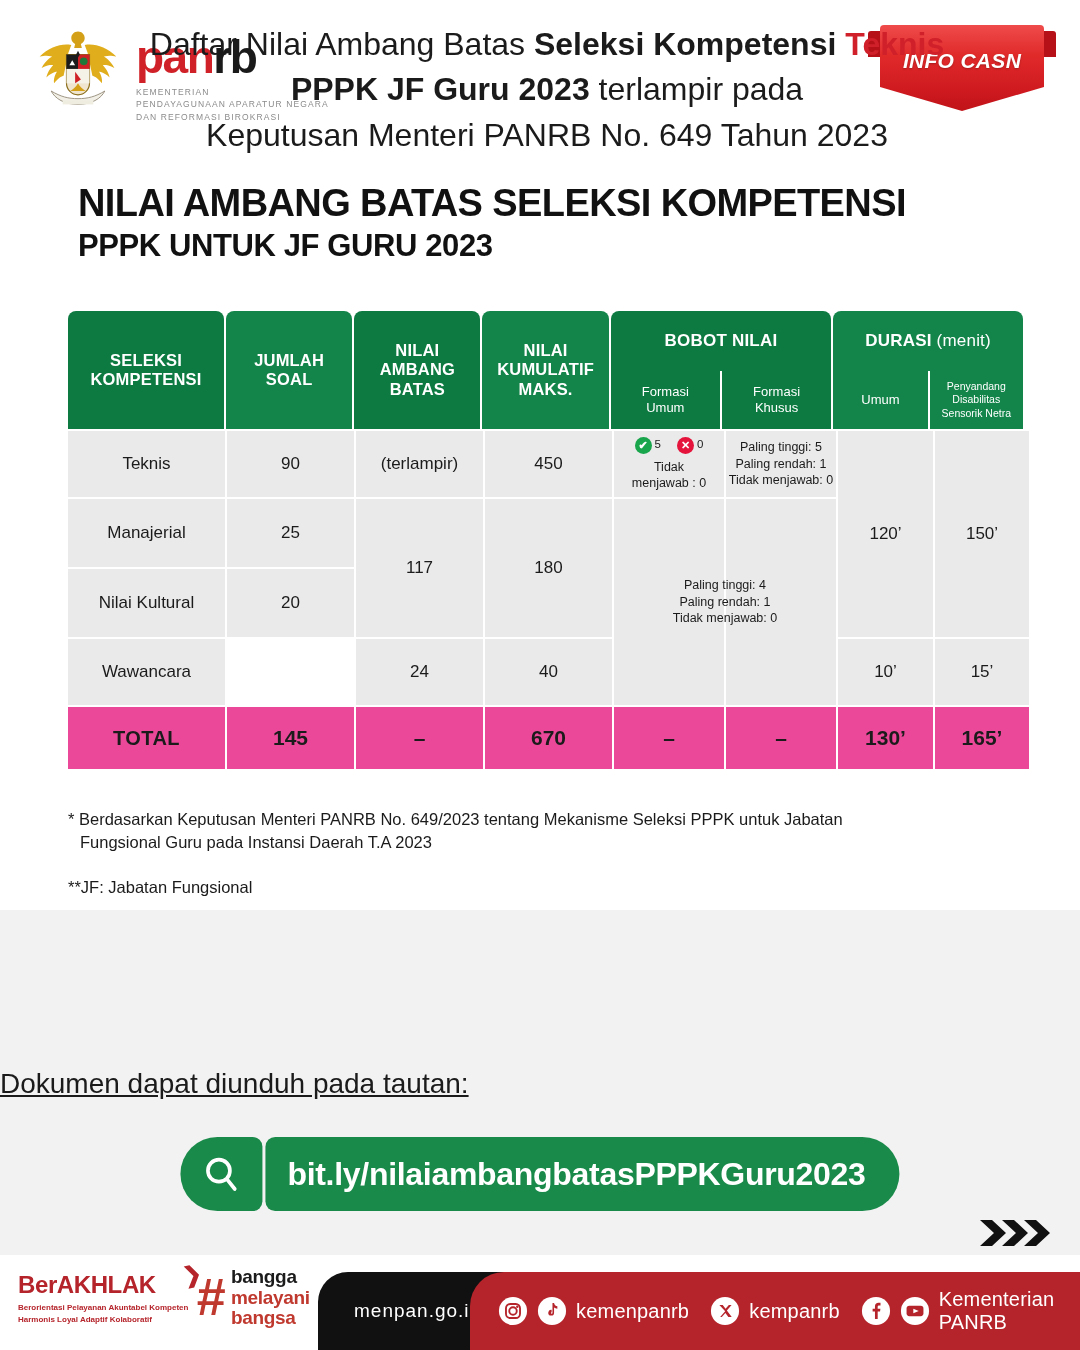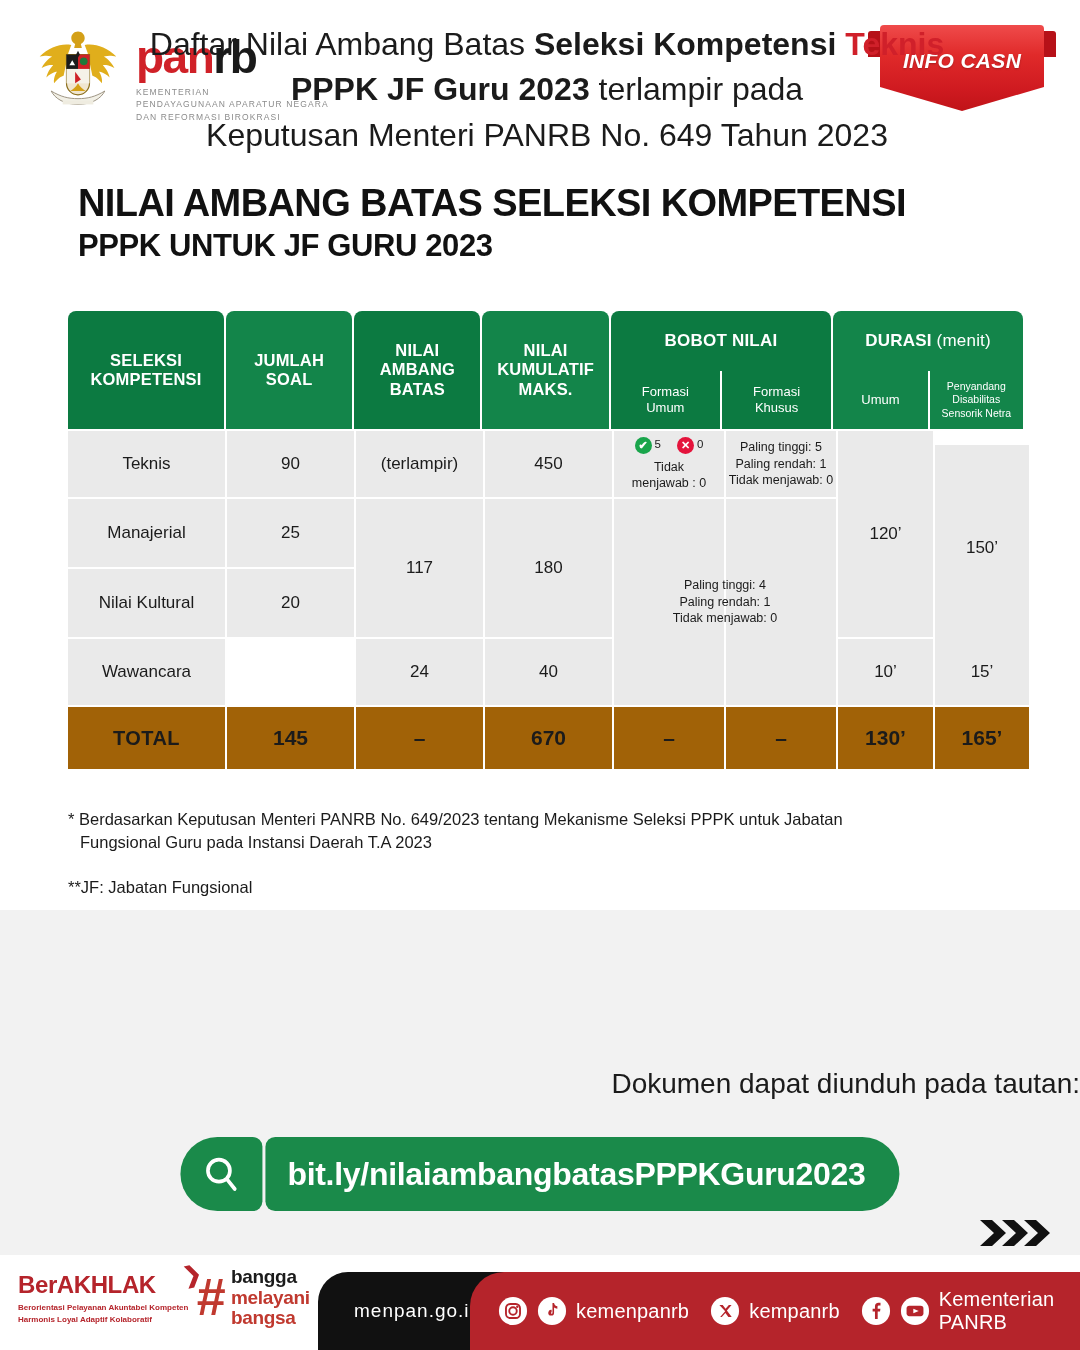--- a/index.html
+++ b/index.html
@@ -78,21 +78,21 @@
   .th-sub.tiny{ font-size:10.5px; line-height:1.3; }
 
   
   .tbody{ position:relative; width:955px; height:352px; }
   .cell{
     position:absolute; background:#eaeaea;
     display:flex; align-items:center; justify-content:center;
     text-align:center; font-size:17px; color:#1b1b1b; line-height:1.25;
   }
   .cell.small{ font-size:12.5px; line-height:1.32; }
-  .cell.total{ background:#a16207; font-weight:bold; font-size:21px; }
+  .cell.total{ background:#ec4899; font-weight:bold; font-size:21px; }
   .cell.total.lbl{ font-size:20px; letter-spacing:.4px; }
 
   .icon-row{ display:flex; align-items:center; justify-content:center; gap:16px; margin-bottom:5px; }
   .badge{ display:flex; align-items:center; gap:3px; }
   .circ{ width:17px; height:17px; border-radius:50%; display:flex; align-items:center; justify-content:center;
          color:#fff; font-size:11px; font-weight:bold; line-height:1; }
   .circ.ok{ background:#19a54b; }
   .circ.no{ background:#e4143c; }
   .badge-num{ font-size:11.5px; color:#1b1b1b; }
 
@@ -103,22 +103,22 @@
 
   
   .grey-section{
     position:absolute; left:0; top:910px; width:1080px; height:345px; background:#f2f2f2;
   }
   .cta{ position:absolute; left:0; top:22px; width:1080px; text-align:center; }
   .cta-line{ font-size:32px; color:#1b1b1b; line-height:1.42;padding-left:14px; }
   .cta-line b{ font-weight:bold; }
   .cta-line .red{ color:#d0202a; font-weight:bold; }
 
-  .dl-label{ position:absolute; left:0; top:1068px; width:1080px; text-align:right;
-             font-size:28px; color:#1b1b1b; }
+  .dl-label{ position:absolute; left:0; top:1068px; width:1080px; text-align:left;
+             font-size:28px; color:#1b1b1b;text-decoration:underline; }
 
   .link-pill{
     position:absolute; left:50%; transform:translateX(-50%); top:1137px;
     display:flex; align-items:center; gap:3px;
   }
   .pill-icon{
     width:82px; height:74px; background:#1a8a4a; border-radius:38px 10px 10px 38px;
     display:flex; align-items:center; justify-content:center;
   }
   .pill-text{
@@ -323,21 +323,21 @@
       <div class="cell small" style="left:658px;top:70px;width:110px;height:206px"></div>
       <div class="cell small" style="left:546px;top:70px;width:222px;height:206px;background:transparent">
         <div>
           <div>Paling tinggi: 4</div>
           <div>Paling rendah: 1</div>
           <div>Tidak menjawab: 0</div>
         </div>
       </div>
 
       <div class="cell" style="left:770px;top:2px;width:95px;height:206px">120’</div>
-      <div class="cell" style="left:867px;top:16px;width:94px;height:206px">150’</div>
+      <div class="cell" style="left:867px;top:2px;width:94px;height:206px">150’</div>
       <div class="cell" style="left:770px;top:210px;width:95px;height:66px">10’</div>
       <div class="cell" style="left:867px;top:210px;width:94px;height:66px">15’</div>
 
       <div class="cell total lbl" style="left:0;top:278px;width:157px;height:62px">TOTAL</div>
       <div class="cell total" style="left:159px;top:278px;width:127px;height:62px">145</div>
       <div class="cell total" style="left:288px;top:278px;width:127px;height:62px">–</div>
       <div class="cell total" style="left:417px;top:278px;width:127px;height:62px">670</div>
       <div class="cell total" style="left:546px;top:278px;width:110px;height:62px">–</div>
       <div class="cell total" style="left:658px;top:278px;width:110px;height:62px">–</div>
       <div class="cell total" style="left:770px;top:278px;width:95px;height:62px">130’</div>

